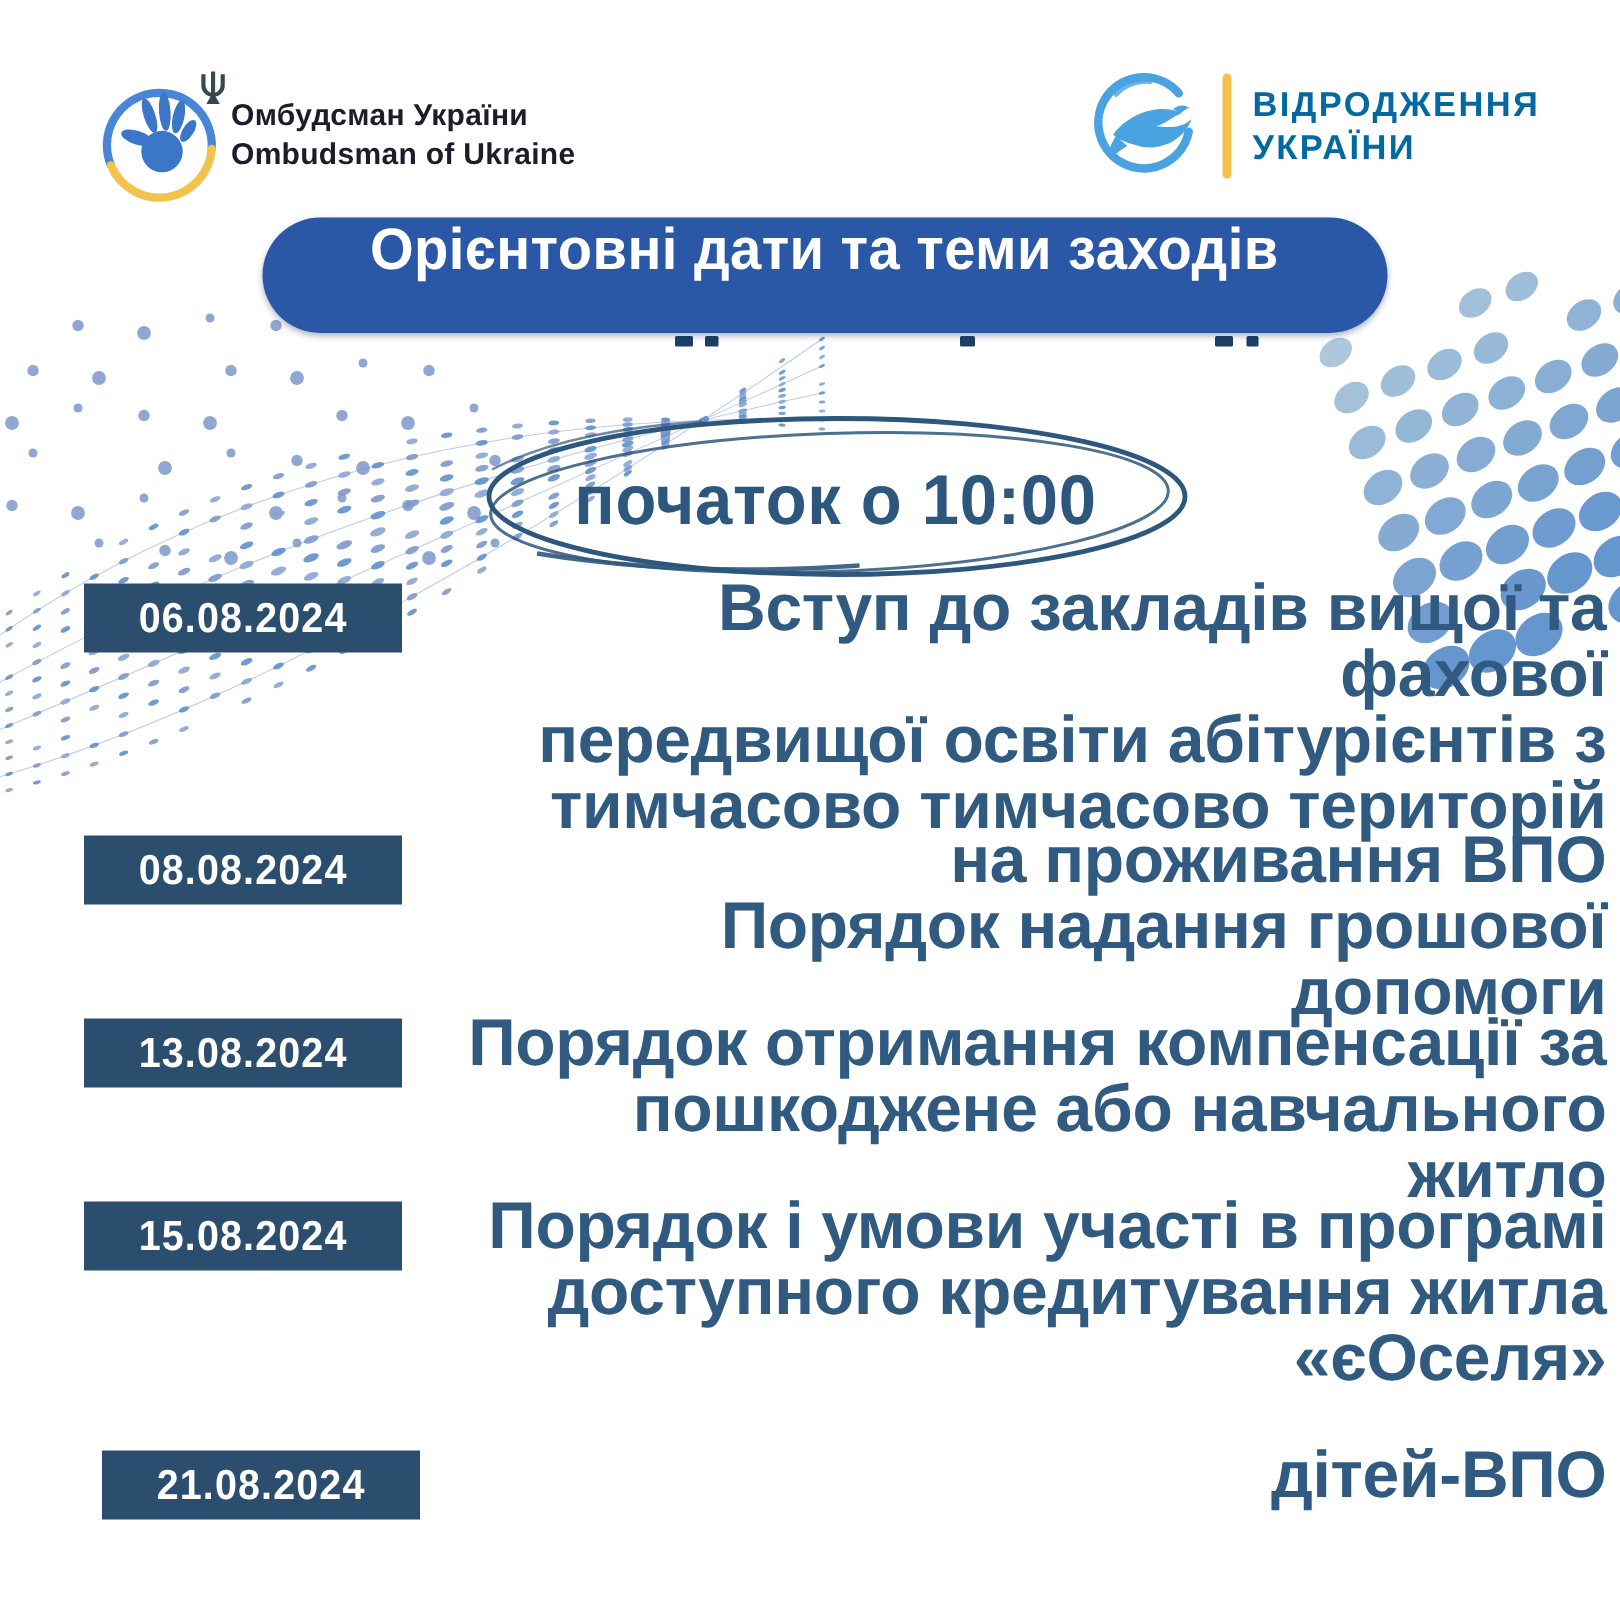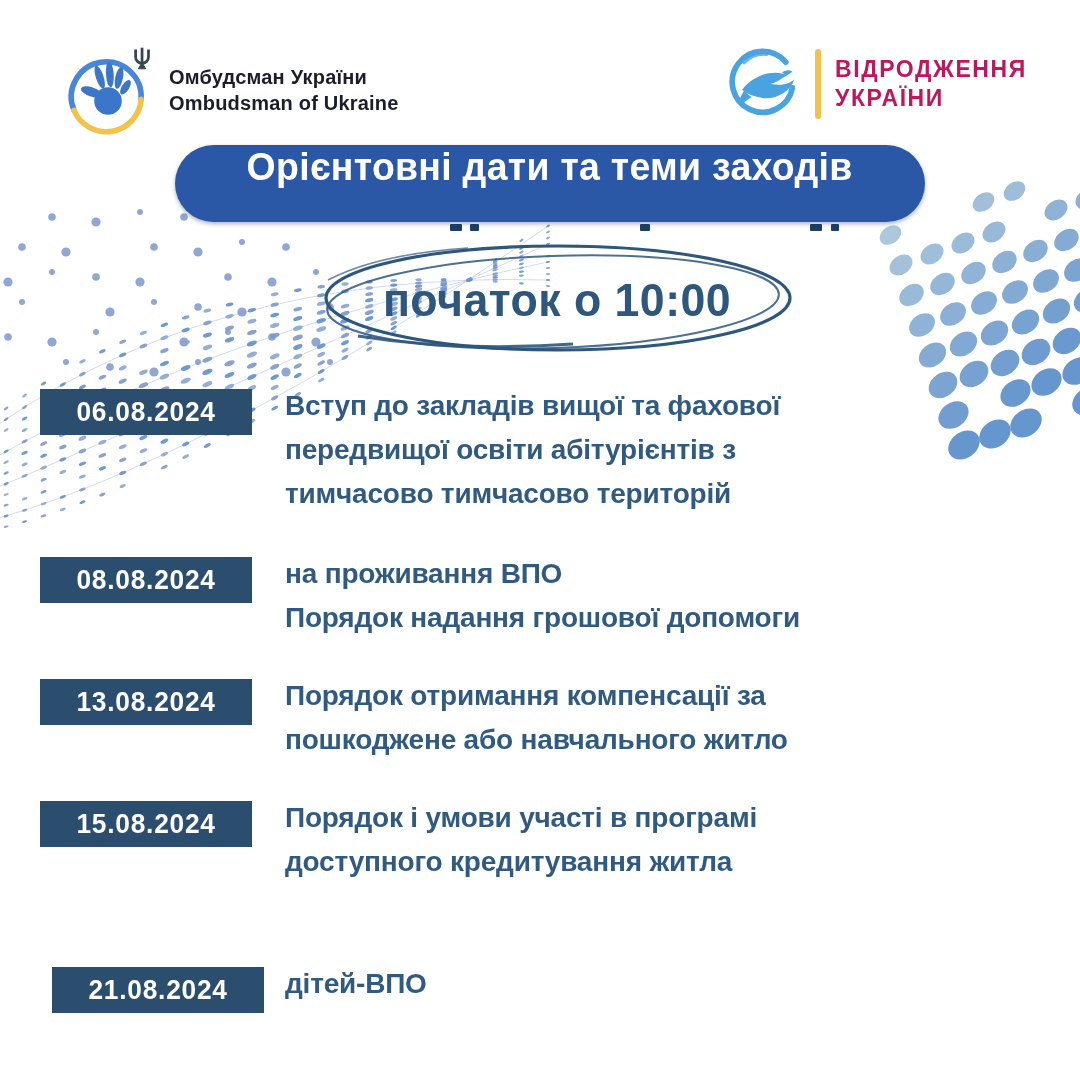--- a/index.html
+++ b/index.html
@@ -3,67 +3,67 @@
 <meta charset="utf-8">
 <style>
   html,body{margin:0;padding:0;}
   body{background:#e8e8e8;}
   .poster{
     position:relative;width:1080px;height:1080px;margin:0 auto;
     background:#ffffff;overflow:hidden;
     font-family:"Liberation Sans","DejaVu Sans",sans-serif;
   }
   
-  .brand-left{position:absolute;left:62px;top:44px;display:flex;align-items:center;gap:15px;}
+  .brand-left{position:absolute;left:62px;top:44px;display:flex;align-items:center;gap:0;}
   .brand-left .logo-wrap{position:relative;width:92px;height:92px;}
   .brand-left .logo-text{color:#1c1d2b;font-weight:bold;font-size:20px;line-height:26px;letter-spacing:.2px;}
   .brand-right{position:absolute;left:725px;top:46px;display:flex;align-items:center;gap:14px;}
   .brand-right .bar{width:6px;height:70px;border-radius:3px;background:var(--accent-yellow,#f2c24a);}
-  .brand-right .logo-text{color:#be185d;font-weight:800;font-size:23px;line-height:29px;letter-spacing:1.6px;}
+  .brand-right .logo-text{color:#0369a1;font-weight:800;font-size:23px;line-height:29px;letter-spacing:1.6px;}
   
   .banner{
     position:absolute;left:175px;top:145px;width:750px;height:77px;
     background:var(--banner-bg,#2a58a6);border-radius:39px;
     display:flex;align-items:flex-start;justify-content:center;
     box-shadow:0 2px 4px rgba(20,40,90,.35);z-index:6;
   }
   .banner-text{color:#ffffff;font-weight:bold;font-size:39px;letter-spacing:.3px;
     transform:scaleX(.96);white-space:nowrap;}
   
   .peek-dash{position:absolute;height:7px;background:#1d3f66;z-index:1;border-radius:1px;}
   
-  .start-oval{position:absolute;left:318px;top:240px;width:478px;height:118px;z-index:5;}
+  .start-oval{position:absolute;left:318px;top:273px;width:478px;height:118px;z-index:5;}
   .start-oval svg{position:absolute;left:0;top:0;}
   .start-oval .time-text{
     position:absolute;left:0;top:0;width:100%;height:100%;
     display:flex;align-items:center;justify-content:center;
     color:#2d577c;font-weight:bold;font-size:47px;letter-spacing:.5px;
     transform:scaleX(.95);
   }
   
   .pattern{position:absolute;z-index:1;pointer-events:none;}
   #left-pattern{left:0;top:190px;}
   #right-pattern{left:855px;top:180px;}
   
-  .schedule{position:absolute;left:0;top:0;width:1060px;height:1080px;z-index:5;}
+  .schedule{position:absolute;left:16px;top:0;width:1060px;height:1080px;z-index:5;}
   .row{position:absolute;left:0;width:1080px;}
   .row:nth-child(1){top:384px;}
   .row:nth-child(2){top:552px;}
   .row:nth-child(3){top:674px;}
   .row:nth-child(4){top:796px;}
   .row:nth-child(5){top:962px;}
   .chip{
     position:absolute;left:40px;top:5px;width:212px;height:46px;
     background:var(--badge-bg,#2b4d6e);
     display:flex;align-items:center;justify-content:center;
   }
   .row:nth-child(5) .chip{left:52px;justify-content:center;}
   .chip-text{color:#ffffff;font-weight:bold;font-size:28px;letter-spacing:.8px;transform:scaleX(.94);}
   .topic{position:absolute;left:285px;top:0;width:770px;
-    color:var(--topic-color,#305a7f);font-weight:bold;font-size:28px;line-height:44px;letter-spacing:-.2px;}
+    color:var(--topic-color,#305a7f);font-weight:bold;font-size:44px;line-height:44px;letter-spacing:-.2px;text-align:right;}
 </style>
 </head>
 <body>
 
 <div class="poster" style="--banner-bg: #2a58a6; --badge-bg: #2b4d6e; --topic-color: #305a7f; --accent-yellow: #f2c24a;">
 
   <div class="brand-left">
     <div class="logo-wrap">
       <svg width="92" height="92" viewBox="0 0 100 100">
         <path d="M 13 72 A 38 38 0 1 1 86 60" fill="none" stroke="#4a86d8" stroke-width="6" stroke-linecap="round"></path>
@@ -515,20 +515,21 @@
         </div>
     </div>
 
     <div class="row">
       <div class="chip">
         <span class="chip-text">15.08.2024</span>
       </div>
       <div class="topic">
           <div>Порядок і умови участі в програмі</div>
           <div>доступного кредитування житла</div>
+          <div>«єОселя»</div>
         </div>
     </div>
 
     <div class="row">
       <div class="chip">
         <span class="chip-text">21.08.2024</span>
       </div>
       <div class="topic">
           <div>дітей-ВПО</div>
         </div>

